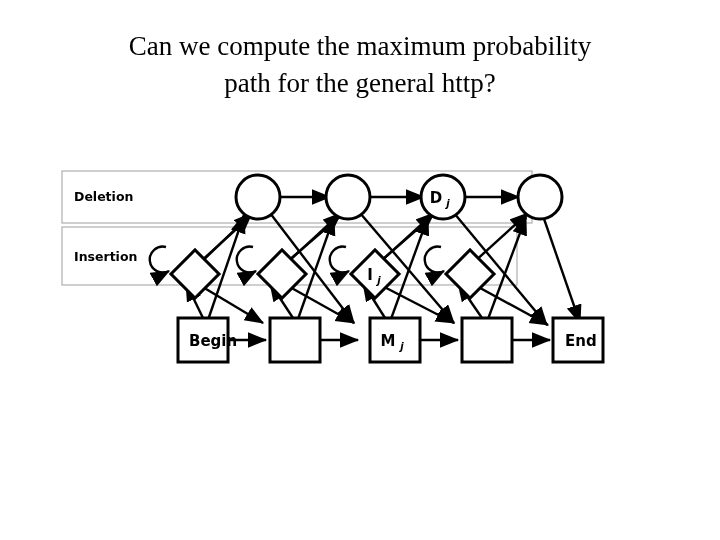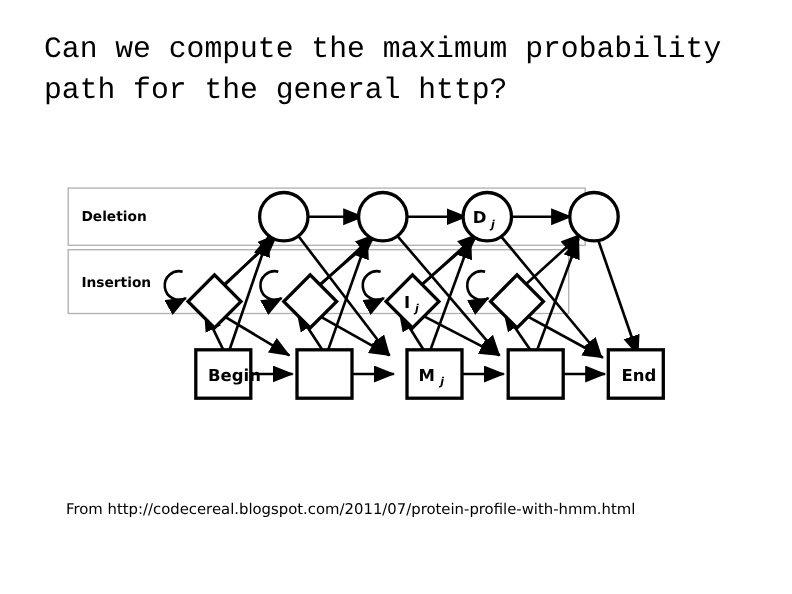--- a/index.html
+++ b/index.html
@@ -17,25 +17,25 @@
   .slide {
     position: relative;
     width: 720px;
     height: 540px;
   }
   .title {
     position: absolute;
     left: 40px;
     top: 28px;
     width: 640px;
-    text-align: left;
+    text-align: center;
     font-size: 27px;
     line-height: 1.38;
     color: #000000;
-    font-family: Liberation Mono, monospace;
+    font-family: Liberation Serif, serif;
     font-weight: 400;
   }
   .diagram-wrap {
     position: absolute;
     left: 58px;
     top: 155px;
     width: 600px;
     height: 235px;
   }
   .source-line {
@@ -170,15 +170,14 @@
         <text class="lbl lbl-node" x="330" y="191" text-anchor="middle">M</text>
         <text class="lbl lbl-sub" x="344" y="195" text-anchor="middle">j</text>
         <text class="lbl lbl-node" x="507" y="191" text-anchor="start">End</text>
       </g>
 
       <text class="lbl lbl-row" x="16" y="46">Deletion</text>
       <text class="lbl lbl-row" x="16" y="106">Insertion</text>
     </svg>
   </div>
 
-  <div class="source-line">From http://codecereal.blogspot.com/2011/07/protein-profile-with-hmm.html</div>
 
 </div>
 
 </body></html>

